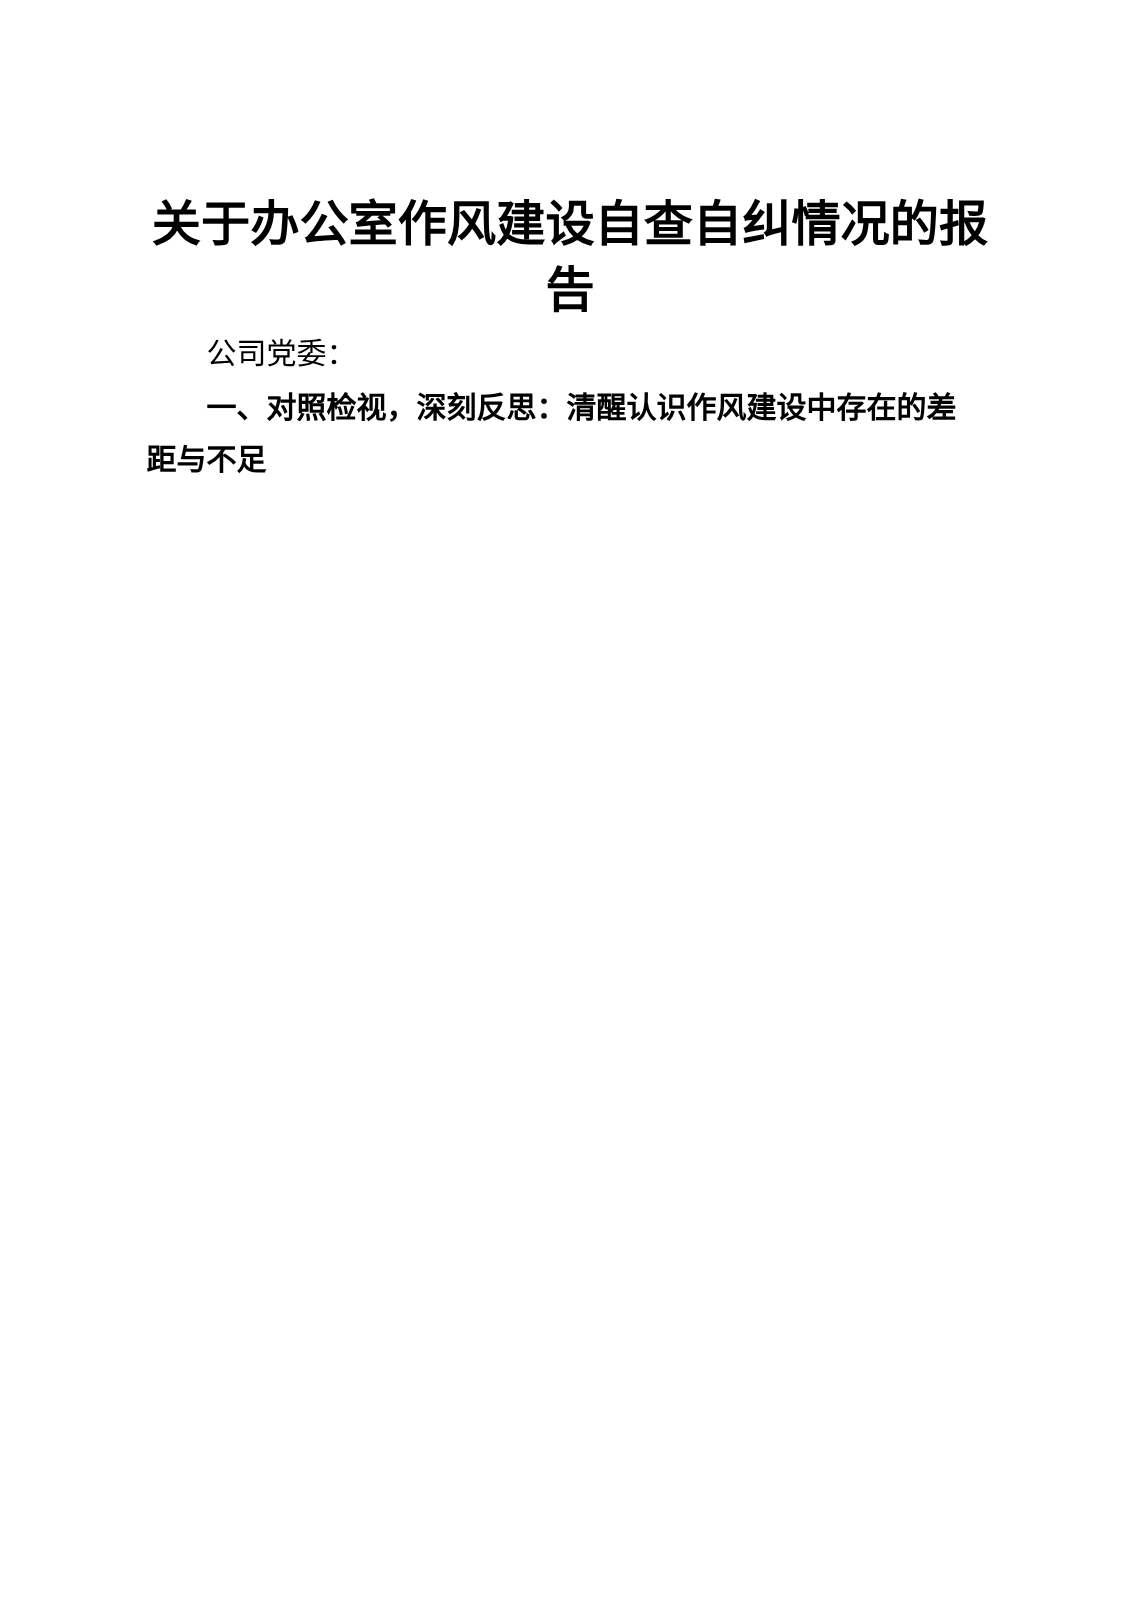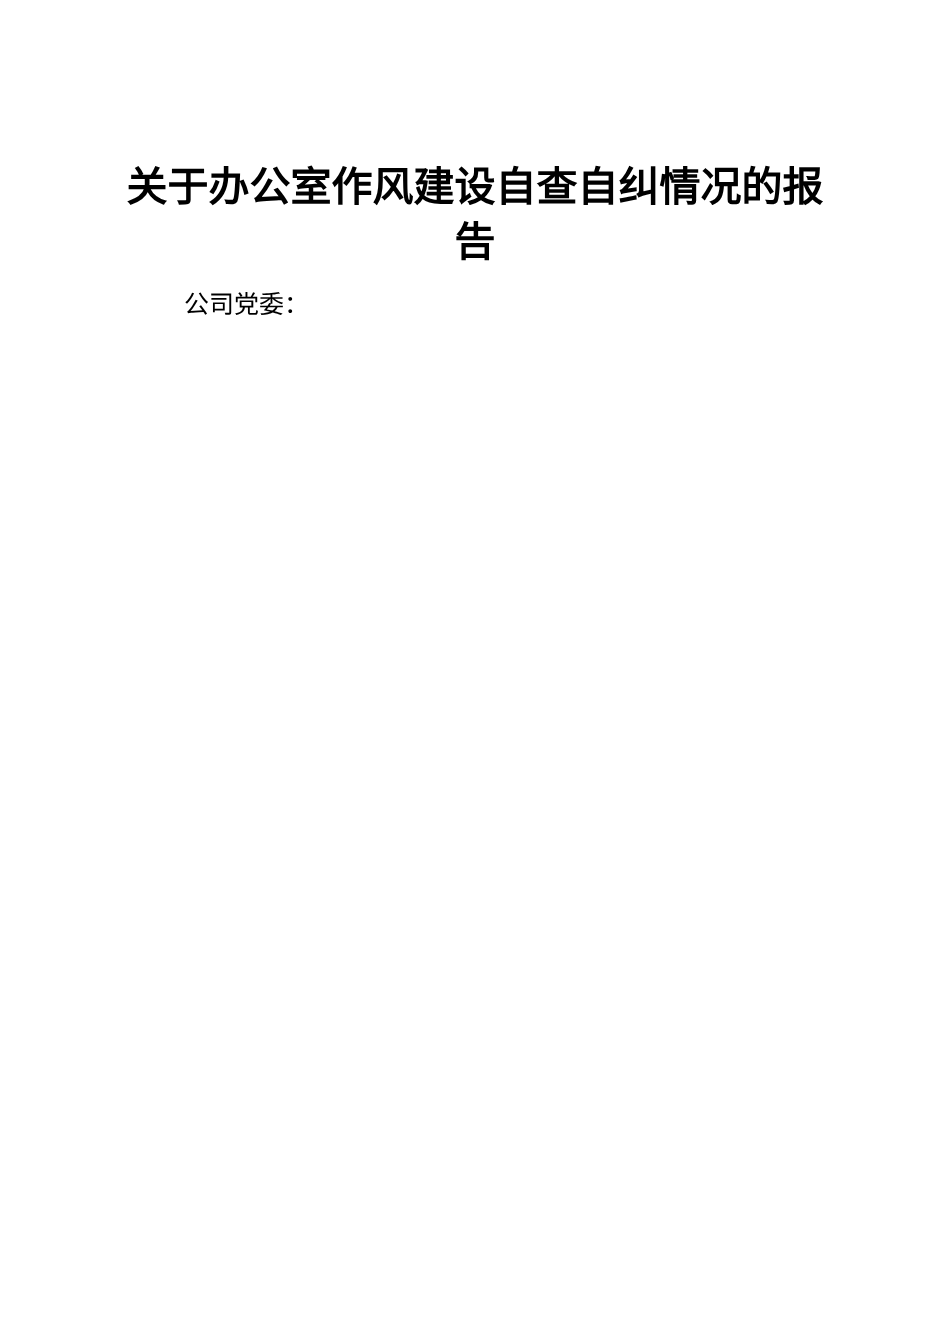--- a/index.html
+++ b/index.html
@@ -30,29 +30,30 @@
     margin-left: 122px;
     font-family: "Liberation Sans", sans-serif;
     font-size: 25px;
     line-height: 44.5px;
     text-align: left;
     word-break: normal;
     line-break: strict;
     color: #000000;
   }
   .doc-body p {
-    margin: 12px;
+    margin: 0;
     padding: 0;
     text-indent: 50px;
   }
   .doc-body p.block-heading {
     font-weight: bold;
   }
 </style>
 </head>
 <body>
 
 <div class="page">
   <h1 class="doc-title">关于办公室作风建设自查自纠情况的报告</h1>
   <div class="doc-body">
       <p class="block-salutation">公司党委：</p>
+      <p class="block-heading">一、对照检视，深刻反思：清醒认识作风建设中存在的差距与不足</p>
     </div>
 </div>
 
 </body></html>

